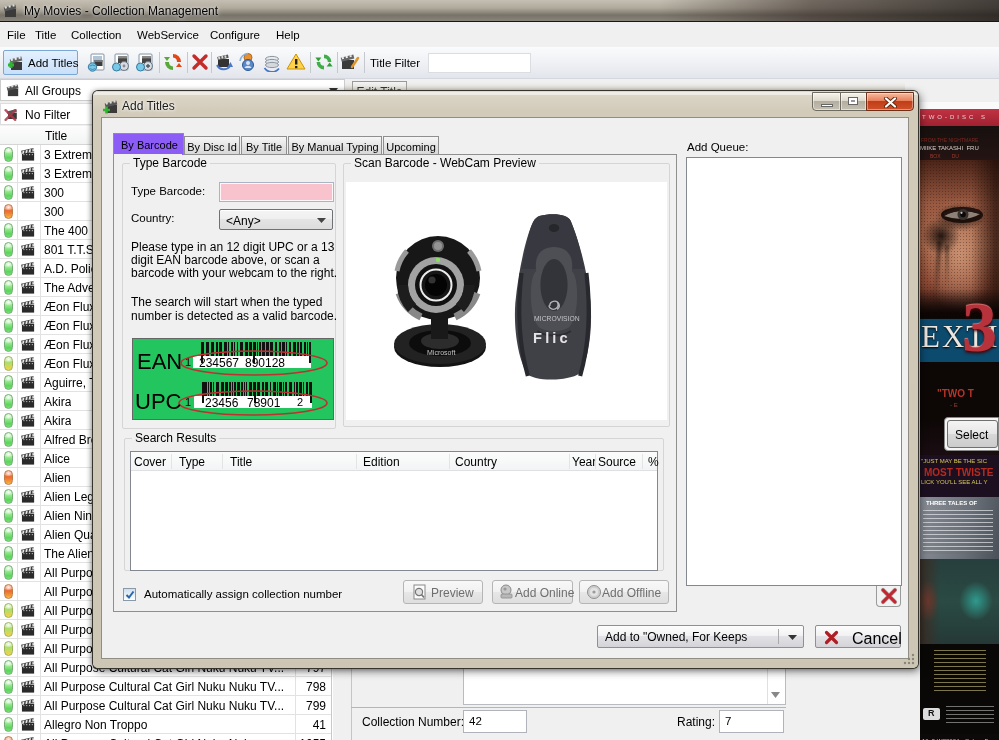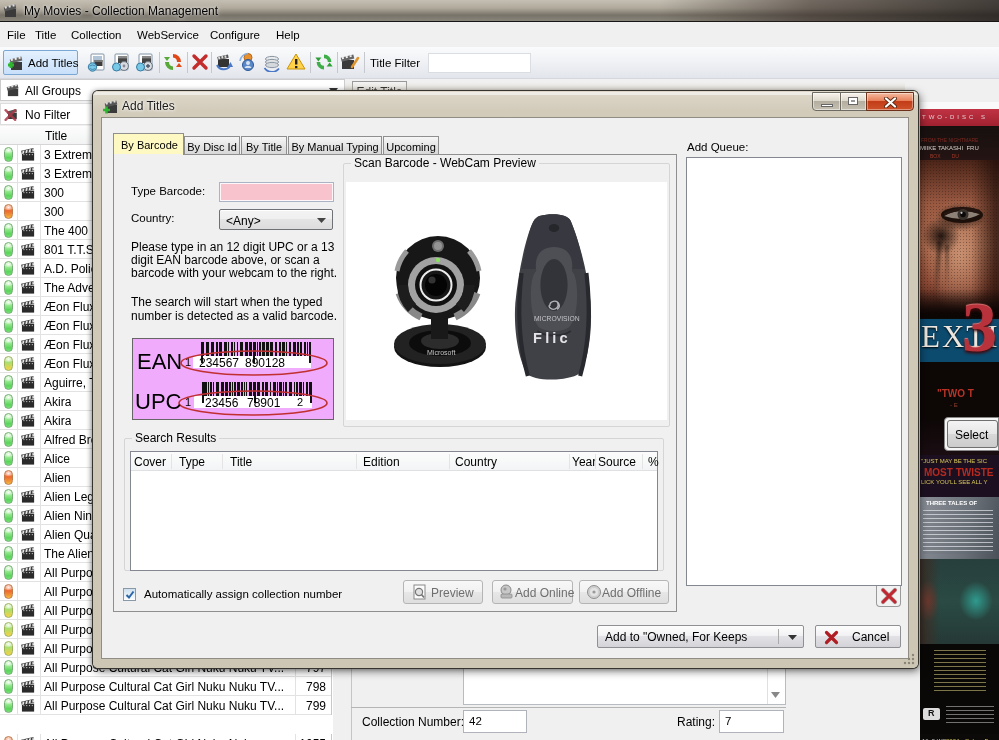--- a/index.html
+++ b/index.html
@@ -831,20 +831,43 @@
             <path d="M2 3 l2 0 -1.2 3 -2 0 Z"></path>
             <path d="M5.6 3 l2 0 -1.2 3 -2 0 Z"></path>
             <path d="M9.2 3 l2 0 -1.2 3 -2 0 Z"></path>
             <path d="M12.8 3 l1.2 0 0 3 -2 0 Z"></path>
           </g>
         </g>
       </svg>
       <span class="lt">All Purpose Cultural Cat Girl Nuku Nuku TV...</span>
       <span class="ln">799</span>
     </div>
+<div class="lrow" style="top:570px">
+      <span class="pill g"></span>
+      <svg class="clap" width="15" height="15" viewBox="0 0 16 16">
+        <rect x="1" y="6" width="13" height="8.5" fill="#2a2a2a"></rect>
+        <g fill="#b8b8b8">
+          <rect x="2.5" y="7.5" width="1.2" height="1.2"></rect>
+          <rect x="5.5" y="7.5" width="1.2" height="1.2"></rect>
+          <rect x="8.5" y="7.5" width="1.2" height="1.2"></rect>
+          <rect x="11.5" y="7.5" width="1.2" height="1.2"></rect>
+        </g>
+        <g transform="rotate(-13 7 5)">
+          <rect x="0.5" y="2.6" width="13.5" height="3.8" fill="#3c3c3c"></rect>
+          <g fill="#e8e8e8">
+            <path d="M2 3 l2 0 -1.2 3 -2 0 Z"></path>
+            <path d="M5.6 3 l2 0 -1.2 3 -2 0 Z"></path>
+            <path d="M9.2 3 l2 0 -1.2 3 -2 0 Z"></path>
+            <path d="M12.8 3 l1.2 0 0 3 -2 0 Z"></path>
+          </g>
+        </g>
+      </svg>
+      <span class="lt">Allegro Non Troppo</span>
+      <span class="ln">41</span>
+    </div>
 <div class="lrow" style="top:589px">
       <span class="pill o"></span>
       <svg class="clap" width="15" height="15" viewBox="0 0 16 16">
         <rect x="1" y="6" width="13" height="8.5" fill="#2a2a2a"></rect>
         <g fill="#b8b8b8">
           <rect x="2.5" y="7.5" width="1.2" height="1.2"></rect>
           <rect x="5.5" y="7.5" width="1.2" height="1.2"></rect>
           <rect x="8.5" y="7.5" width="1.2" height="1.2"></rect>
           <rect x="11.5" y="7.5" width="1.2" height="1.2"></rect>
         </g>
@@ -985,36 +1008,39 @@
       </svg>
  </div>
 
  <div id="dc" class="abs" style="left:8px;top:26px;width:808px;height:542px;background:#f0f0f0;border:1px solid #8f8d84">
 
   <div class="abs" style="left:11px;top:36px;width:564px;height:458px;background:#f0f0f0;border:1px solid #908f8f"></div>
   <div class="tab" style="left:82px;width:56px">By Disc Id</div>
   <div class="tab" style="left:139px;width:46px">By Title</div>
   <div class="tab" style="left:186px;width:94px">By Manual Typing</div>
   <div class="tab" style="left:281px;width:56px">Upcoming</div>
-  <div class="abs" style="left:11px;top:15px;width:71px;height:22px;background:#fef9c3;border:1px solid #908f8f;border-bottom:none;z-index:3;font-size:11px;padding:5px 0 0 7px;white-space:nowrap">By Barcode</div>
+  <div class="abs" style="left:11px;top:15px;width:71px;height:22px;background:#8b5cf6;border:1px solid #908f8f;border-bottom:none;z-index:3;font-size:11px;padding:5px 0 0 7px;white-space:nowrap">By Barcode</div>
   <div class="abs" style="left:12px;top:36px;width:68px;height:2px;background:#f0f0f0;z-index:4"></div>
 
+  <div class="grp" style="left:20px;top:45px;width:214px;height:266px">
+        <span>Type Barcode</span>
+      </div>
   <span class="abs" style="left:29px;top:67px">Type Barcode:</span>
   <div class="abs" style="left:117px;top:64px;width:115px;height:20px;background:#f8c3cc;border:1px solid #a9b4c4;box-shadow:inset 0 0 0 1px rgba(255,255,255,.85)"></div>
   <span class="abs" style="left:29px;top:94px">Country:</span>
   <div class="abs" style="left:117px;top:91px;width:114px;height:21px;background:linear-gradient(#f4f4f4,#efefef 50%,#e4e4e4 50%,#dcdcdc);border:1px solid #6e7277;border-radius:2px;box-shadow:inset 0 1px 0 #fff">
     <span class="abs" style="left:6px;top:4px;font-size:12px">&lt;Any&gt;</span>
     <svg class="abs" style="right:6px;top:8px" width="9" height="5" viewBox="0 0 9 5">
           <path d="M0 0 h9 l-4.5 5 Z" fill="#444"></path>
         </svg>
   </div>
   <div class="abs" style="left:29px;top:123px;font-size:12px;line-height:13px;white-space:nowrap">Please type in an 12 digit UPC or a 13<br>digit EAN barcode above, or scan a<br>barcode with your webcam to the right.</div>
   <div class="abs" style="left:29px;top:177px;font-size:12px;line-height:14px;white-space:nowrap">The search will start when the typed<br>number is detected as a valid barcode.</div>
 
-  <div class="abs" style="left:30px;top:220px;width:202px;height:82px;background:#f0abfc;border:1px solid #666">
+  <div class="abs" style="left:30px;top:220px;width:202px;height:82px;background:#22c55e;border:1px solid #666">
     <span class="abs" style="left:4px;top:10px;font-size:22px;letter-spacing:0px">EAN</span>
     <svg class="abs" style="left:0;top:0" width="200" height="80" viewBox="0 0 200 80">
           <g fill="#111">
             <rect x="68" y="3" width="3" height="14"></rect>
             <rect x="73" y="3" width="3" height="14"></rect>
             <rect x="78" y="3" width="3" height="14"></rect>
             <rect x="83" y="3" width="2" height="14"></rect>
             <rect x="86" y="3" width="3" height="14"></rect>
             <rect x="91" y="3" width="3" height="14"></rect>
             <rect x="95" y="3" width="1" height="14"></rect>
@@ -1212,21 +1238,21 @@
     <span class="abs" style="left:7px;top:4px;font-size:12px">Add to "Owned, For Keeps</span>
     <div class="abs" style="right:24px;top:3px;width:1px;height:15px;background:#aaa"></div>
     <svg class="abs" style="right:6px;top:9px" width="9" height="5" viewBox="0 0 9 5">
           <path d="M0 0 h9 l-4.5 5 Z" fill="#333"></path>
         </svg>
   </div>
   <div class="abs" style="left:713px;top:507px;width:86px;height:23px;background:linear-gradient(#fdfdfd,#f2f2f4 45%,#e2e2e6 50%,#d4d4d8);border:1px solid #8e9094;border-radius:2px">
     <svg class="abs" style="left:8px;top:4px" width="15" height="15" viewBox="0 0 15 15">
           <path d="M2.5 2.5 L12.5 12.5 M12.5 2.5 L2.5 12.5" stroke="#b01e24" stroke-width="3.2" stroke-linecap="round"></path>
         </svg>
-    <span class="abs" style="left:36px;top:4px;font-size:12px">Cancel</span>
+    <span class="abs" style="left:36px;top:4px;font-size:16px">Cancel</span>
   </div>
  </div>
 
  <svg class="abs" style="right:3px;bottom:3px" width="12" height="12" viewBox="0 0 12 12">
       <g fill="#8a8578">
         <circle cx="10" cy="2" r="1.2"></circle>
         <circle cx="10" cy="6" r="1.2"></circle>
         <circle cx="10" cy="10" r="1.2"></circle>
         <circle cx="6" cy="6" r="1.2"></circle>
         <circle cx="6" cy="10" r="1.2"></circle>

